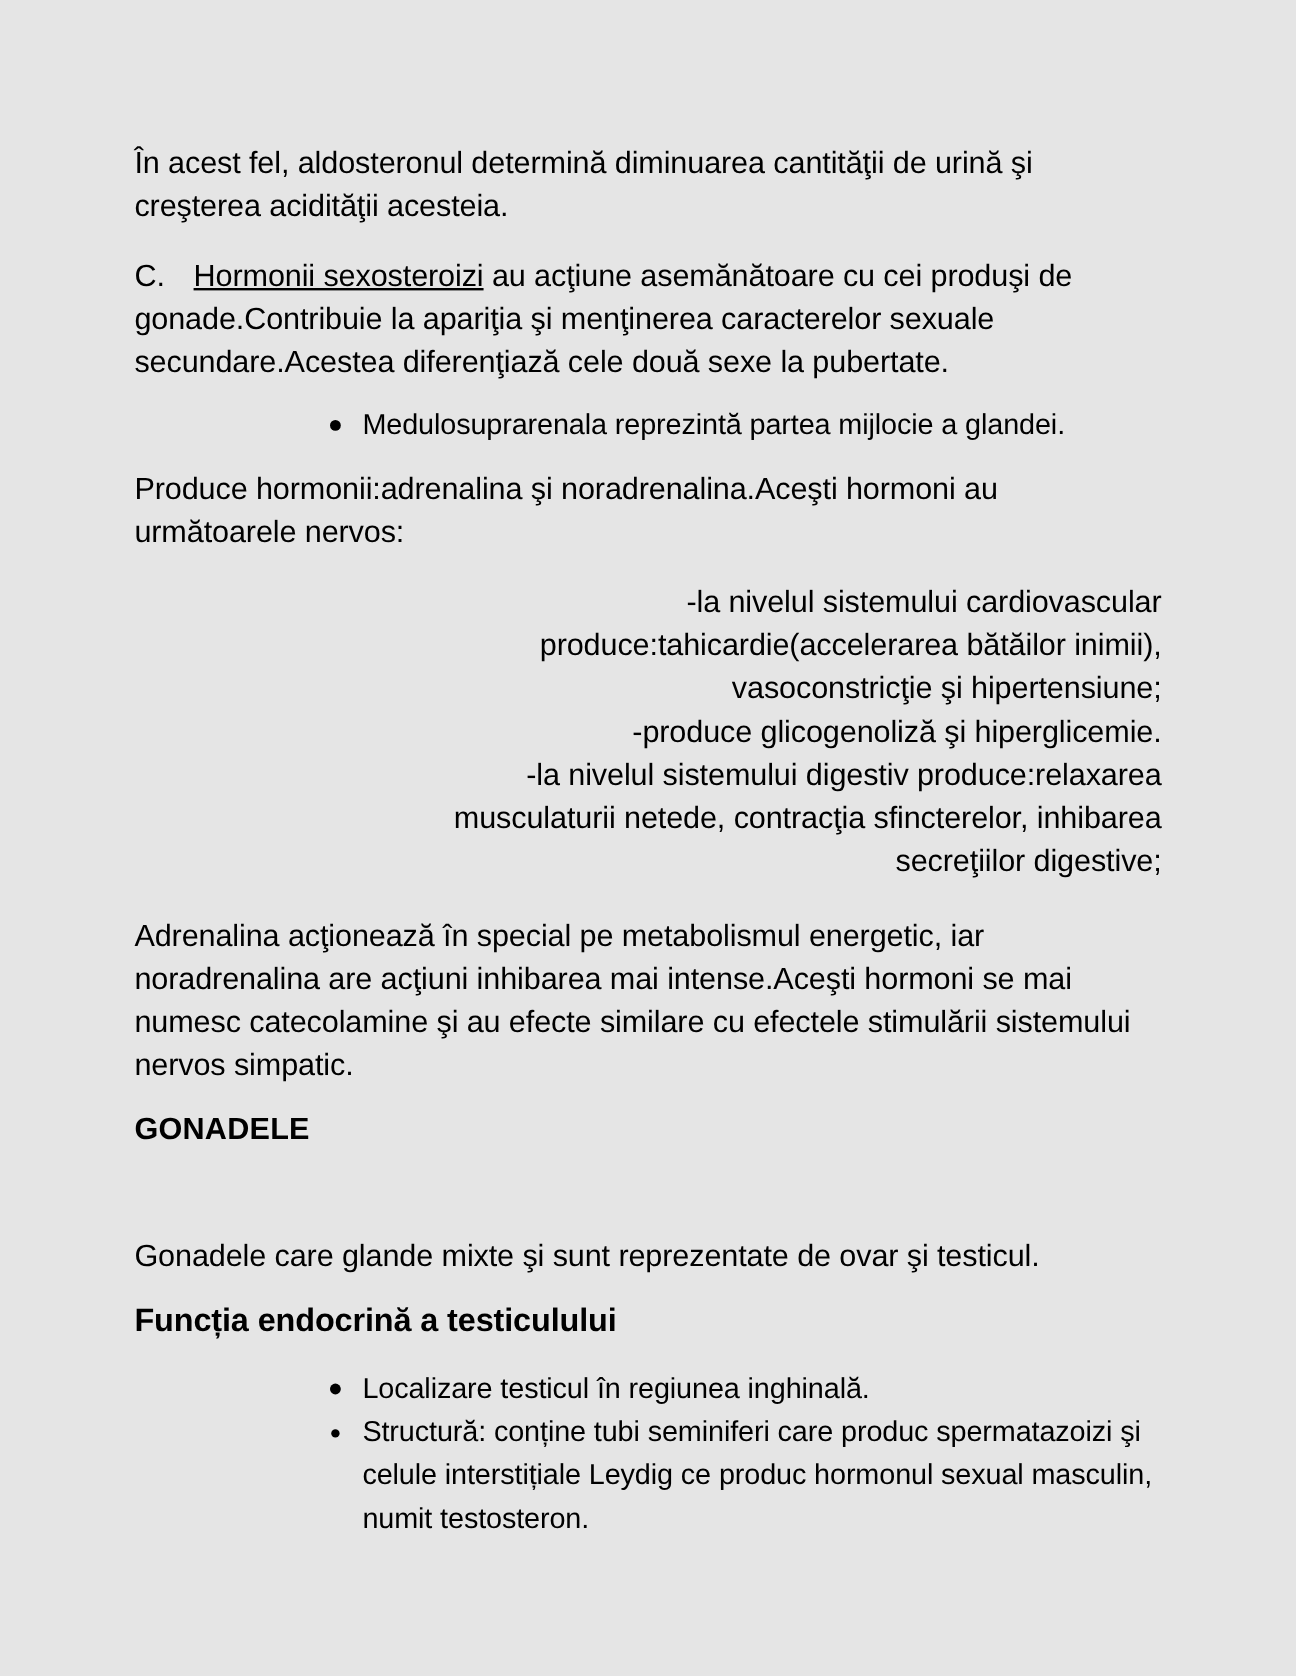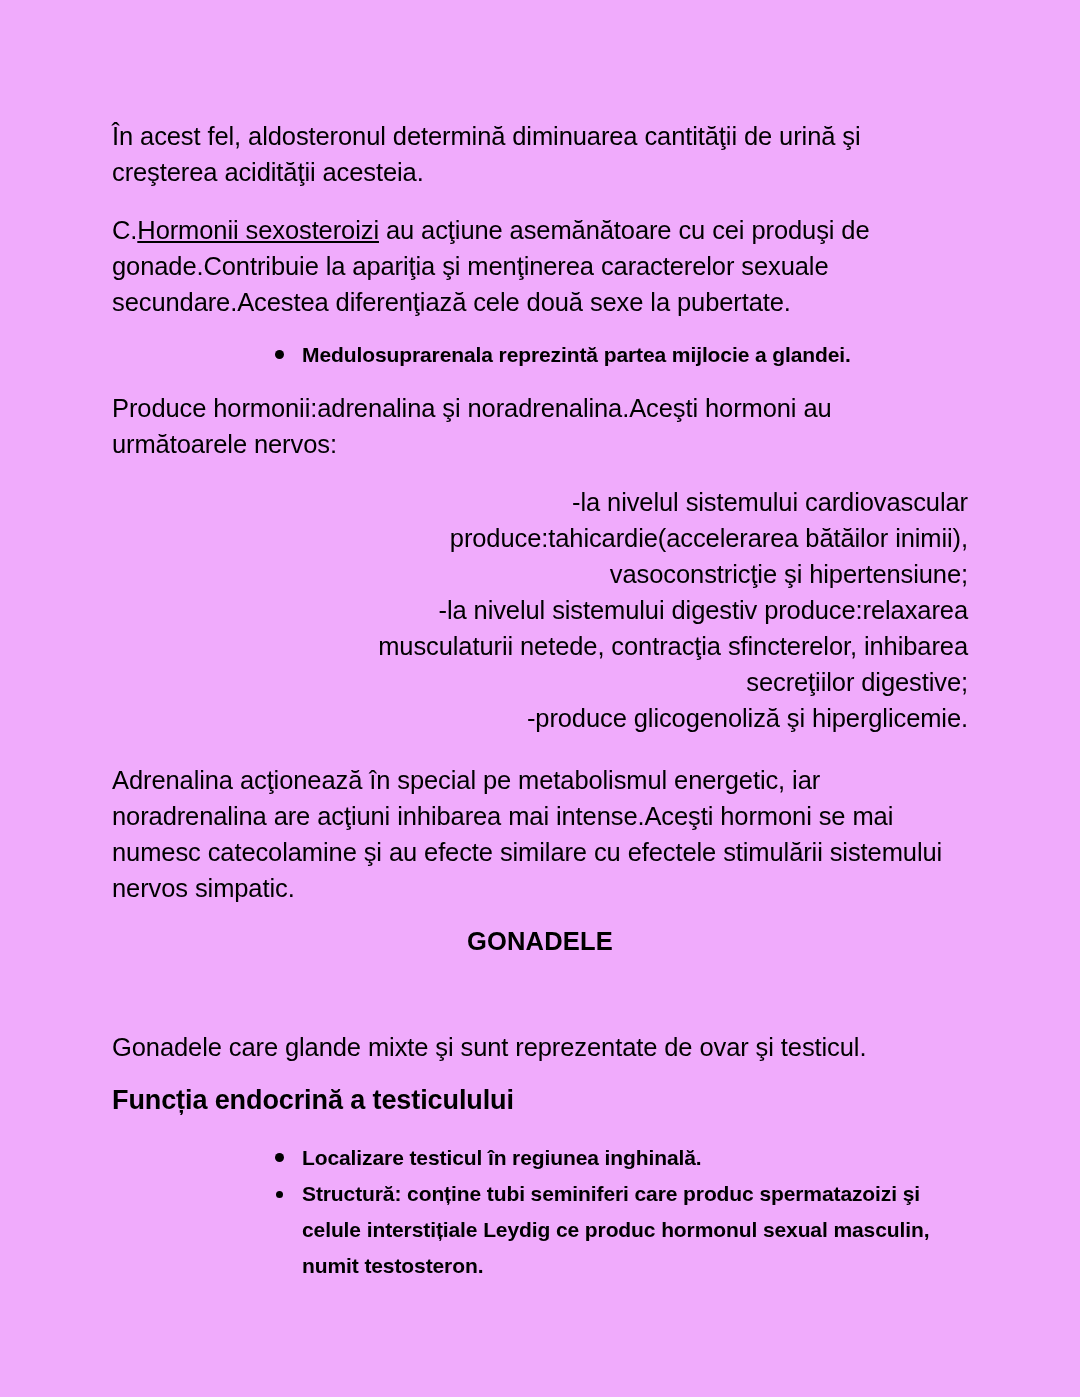--- a/index.html
+++ b/index.html
@@ -11,21 +11,21 @@
     width: 1080px;
     height: 1397px;
     font-family: "Liberation Sans", sans-serif;
     color: #000000;
     -webkit-font-smoothing: antialiased;
   }
   .page {
     position: relative;
     width: 1080px;
     height: 1397px;
-    background: #f0abfc;
+    background: #e5e5e5;
     box-sizing: border-box;
     padding: 118px 112px 0 112px;
   }
   .doc-body {
     width: 856px;
   }
   p.para {
     margin: 0 0 0 0;
     font-size: 25.5px;
     line-height: 36px;
@@ -36,26 +36,25 @@
   .gap-lg { height: 26px; }
   .gap-xl { height: 70px; }
 
   ul.bullets {
     list-style: none;
     margin: 0;
     padding: 0;
   }
   ul.bullets li {
     position: relative;
-    font-size: 21px;
+    font-size: 24px;
     line-height: 36px;
     letter-spacing: -0.1px;
     padding-left: 190px;
     text-indent: 0;
-    font-weight: bold;
   }
   ul.bullets li .bullet-dot {
     position: absolute;
     left: 163px;
     top: 13px;
     width: 9px;
     height: 9px;
     background: #000;
     border-radius: 50%;
   }
@@ -74,31 +73,30 @@
     letter-spacing: -0.1px;
     text-align: right;
   }
   .indent-block .eff-line { display: block; }
 
   h2.section-heading {
     margin: 0;
     font-size: 25.5px;
     line-height: 36px;
     font-weight: bold;
-    text-align: center;
     letter-spacing: 0.2px;
   }
   h3.sub-heading {
     margin: 0;
     font-size: 27px;
     line-height: 36px;
     font-weight: bold;
     letter-spacing: -0.1px;
   }
-  .u { text-decoration: underline; text-underline-offset: 2px; }
+  .u { text-decoration: underline; text-underline-offset: 2px; margin-left: 24px; }
 </style>
 </head>
 <body>
 
 <div class="page">
   <div class="doc-body">
 
     <p class="para">În acest fel, aldosteronul determină diminuarea cantităţii de urină şi creşterea acidităţii acesteia.</p>
 
     <div class="gap-md"></div>
@@ -115,22 +113,22 @@
     </ul>
 
     <div class="gap-sm"></div>
 
     <p class="para">Produce hormonii:adrenalina şi noradrenalina.Aceşti hormoni au următoarele nervos:</p>
 
     <div class="gap-md"></div>
 
     <div class="indent-block">
       <span class="eff-line">-la nivelul sistemului cardiovascular produce:tahicardie(accelerarea bătăilor inimii), vasoconstricţie şi hipertensiune;</span>
+      <span class="eff-line">-produce glicogenoliză şi hiperglicemie.</span>
       <span class="eff-line">-la nivelul sistemului digestiv produce:relaxarea musculaturii netede, contracţia sfincterelor, inhibarea secreţiilor digestive;</span>
-      <span class="eff-line">-produce glicogenoliză şi hiperglicemie.</span>
     </div>
 
     <div class="gap-lg"></div>
 
     <p class="para">Adrenalina acţionează în special pe metabolismul energetic, iar noradrenalina are acţiuni inhibarea mai intense.Aceşti hormoni se mai numesc catecolamine şi au efecte similare cu efectele stimulării sistemului nervos simpatic.</p>
 
     <div class="gap-sm"></div>
 
     <h2 class="section-heading">GONADELE</h2>
 

